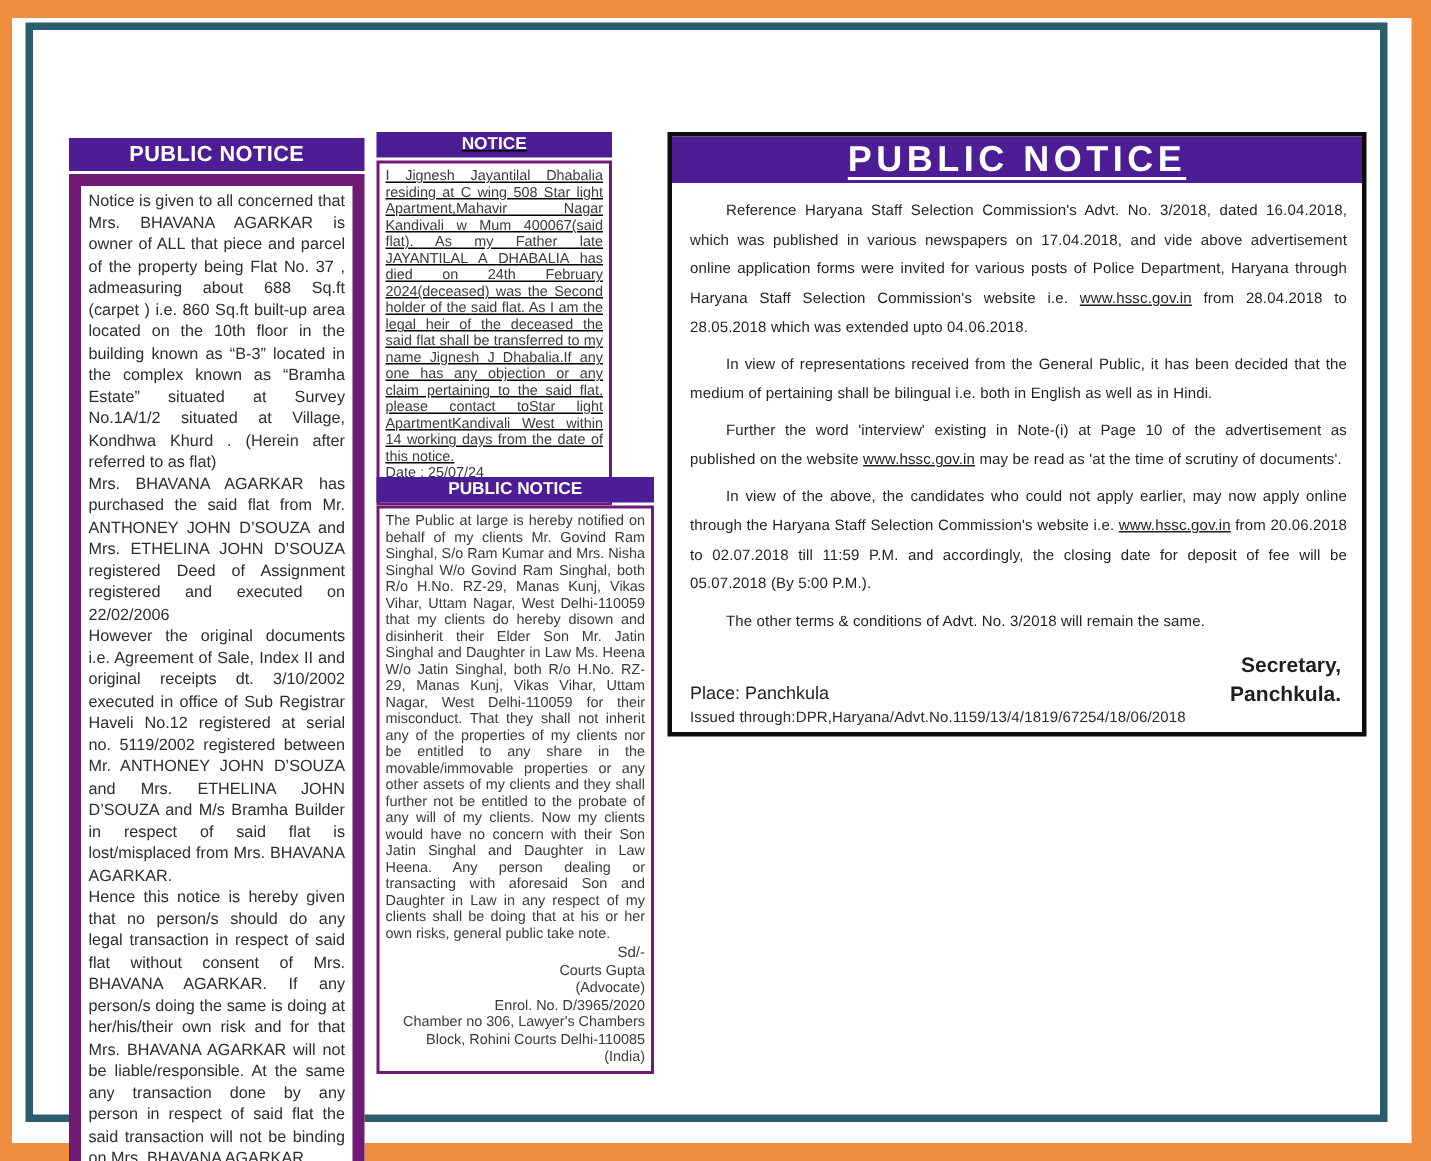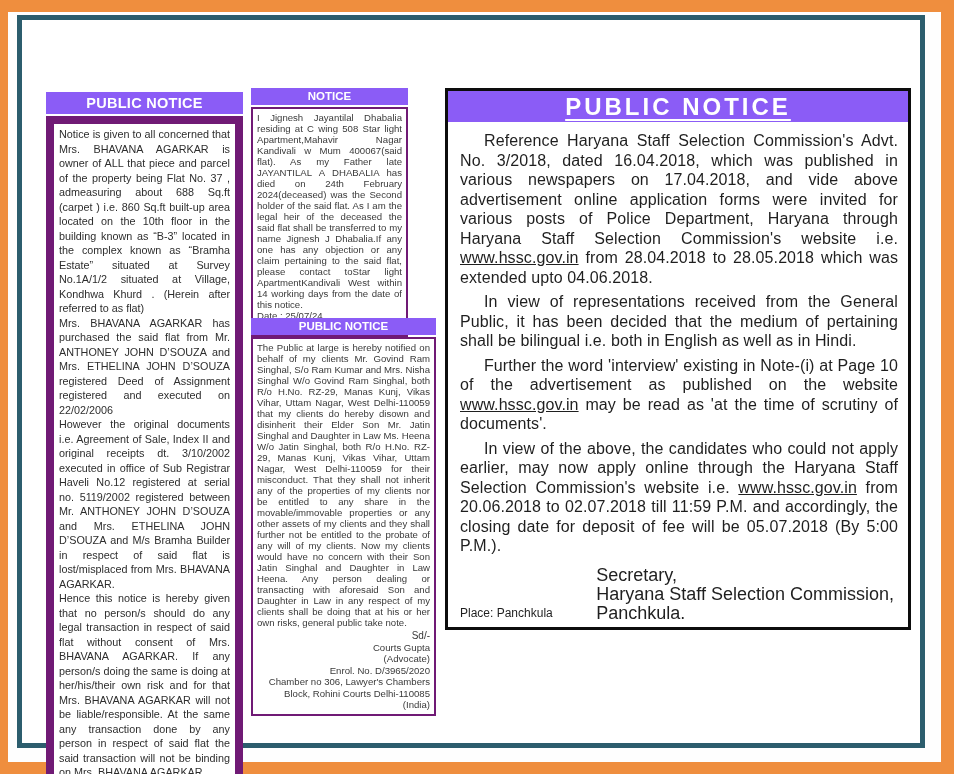--- a/index.html
+++ b/index.html
@@ -7,50 +7,50 @@
     width:954px;height:774px;position:relative;overflow:hidden;
     font-family:"Liberation Sans","DejaVu Sans",sans-serif;
     background:#ef8e3e;
   }
   
   .paper{position:absolute;left:8px;top:12px;width:933px;height:750px;background:#fefefe;}
   .teal-frame{position:absolute;left:17px;top:15px;width:908px;height:733px;
     border:5px solid #2c5d6d;box-sizing:border-box;background:#ffffff;}
   
   section.notice{position:absolute;box-sizing:border-box;}
-  .bar{background:#8b5cf6;color:#ffffff;text-align:center;font-weight:bold;}
+  .bar{background:#4c1d95;color:#ffffff;text-align:center;font-weight:bold;}
   .box{border:8px solid #701a75;background:#ffffff;box-sizing:border-box;}
   p{margin:0;}
   
   .n-left{left:46px;top:92px;width:197px;}
   .n-left .bar{height:22px;line-height:22px;font-size:14.5px;letter-spacing:.3px;margin-bottom:2px;}
   .n-left .box{padding:3px 5px 4px 5px;font-size:10.8px;line-height:14.5px;color:#2d2d2d;
     text-align:justify;}
   .n-left .meta{text-align:left;}
   
-  .n-mid1{left:251px;top:88px;width:157px;}
+  .n-mid1{left:251px;top:88px;width:157px;text-decoration:underline;}
   .n-mid2{left:251px;top:318px;width:185px;}
   .n-mid1 .bar,.n-mid2 .bar{height:17px;line-height:17px;font-size:11.5px;margin-bottom:2px;}
   .n-mid1 .box,.n-mid2 .box{border-width:2px;padding:3px 4px;font-size:9.6px;line-height:11px;
     color:#3a3a3a;text-align:justify;}
   .n-mid1 .meta{text-align:left;}
   .sig-small{text-align:right;margin-top:2px;}
   .sig-small p{line-height:11.5px;}
   .sig-small .sd{font-weight:normal;font-size:10px;}
   
   .n-right{left:445px;top:88px;width:466px;border:3px solid #0d0d0d;background:#ffffff;}
   .n-right .bar{height:31px;line-height:31px;font-size:24px;letter-spacing:3px;}
   .n-right .bar span{text-decoration:underline;text-underline-offset:4px;text-decoration-thickness:2px;}
   .rbody{padding:4px 10px 4px 12px;color:#1f1f1f;}
-  .rp{font-size:16px;line-height:19.5px;text-align:justify;text-indent:24px;margin:5px 0;
+  .rp{font-size:10px;line-height:19.5px;text-align:justify;text-indent:24px;margin:5px 0;
     letter-spacing:.1px;}
   .ul{text-decoration:underline;}
   .sig-row{display:flex;justify-content:space-between;align-items:flex-end;margin-top:10px;}
   .place-block p{font-size:12px;line-height:19px;text-indent:0;}
-  .sig-block{text-align:left;font-weight:normal;font-size:18px;line-height:19px;margin-right:4px;}
+  .sig-block{text-align:right;font-weight:bold;font-size:14px;line-height:19px;margin-right:4px;}
   .issued{font-size:10px;color:#2a2a2a;margin-top:1px;letter-spacing:.1px;}
 </style>
 </head>
 <body>
 
 <div class="paper"></div>
 <div class="teal-frame"></div>
 
 <section class="notice n-left">
   <div class="bar">
@@ -96,24 +96,25 @@
 
 <section class="notice n-right">
   <div class="bar">
     <span>PUBLIC NOTICE</span>
   </div>
   <div class="rbody">
     <p class="rp"><span>Reference Haryana Staff Selection Commission's Advt. No. 3/2018, dated 16.04.2018, which was published in various newspapers on 17.04.2018, and vide above advertisement online application forms were invited for various posts of Police Department, Haryana through Haryana Staff Selection Commission's website i.e. </span><span class="ul">www.hssc.gov.in</span><span> from 28.04.2018 to 28.05.2018 which was extended upto 04.06.2018.</span></p>
     <p class="rp">In view of representations received from the General Public, it has been decided that the medium of pertaining shall be bilingual i.e. both in English as well as in Hindi.</p>
     <p class="rp"><span>Further the word 'interview' existing in Note-(i) at Page 10 of the advertisement as published on the website </span><span class="ul">www.hssc.gov.in</span><span> may be read as 'at the time of scrutiny of documents'.</span></p>
     <p class="rp"><span>In view of the above, the candidates who could not apply earlier, may now apply online through the Haryana Staff Selection Commission's website i.e. </span><span class="ul">www.hssc.gov.in</span><span> from 20.06.2018 to 02.07.2018 till 11:59 P.M. and accordingly, the closing date for deposit of fee will be 05.07.2018 (By 5:00 P.M.).</span></p>
+    <p class="rp">The other terms &amp; conditions of Advt. No. 3/2018 will remain the same.</p>
     <div class="sig-row">
       <div class="place-block">
         <p>Place: Panchkula</p>
       </div>
       <div class="sig-block">
         <p>Secretary,</p>
-        <p>Haryana Staff Selection Commission,</p>
         <p>Panchkula.</p>
       </div>
     </div>
+    <p class="issued">Issued through:DPR,Haryana/Advt.No.1159/13/4/1819/67254/18/06/2018</p>
   </div>
 </section>
 
 </body></html>

